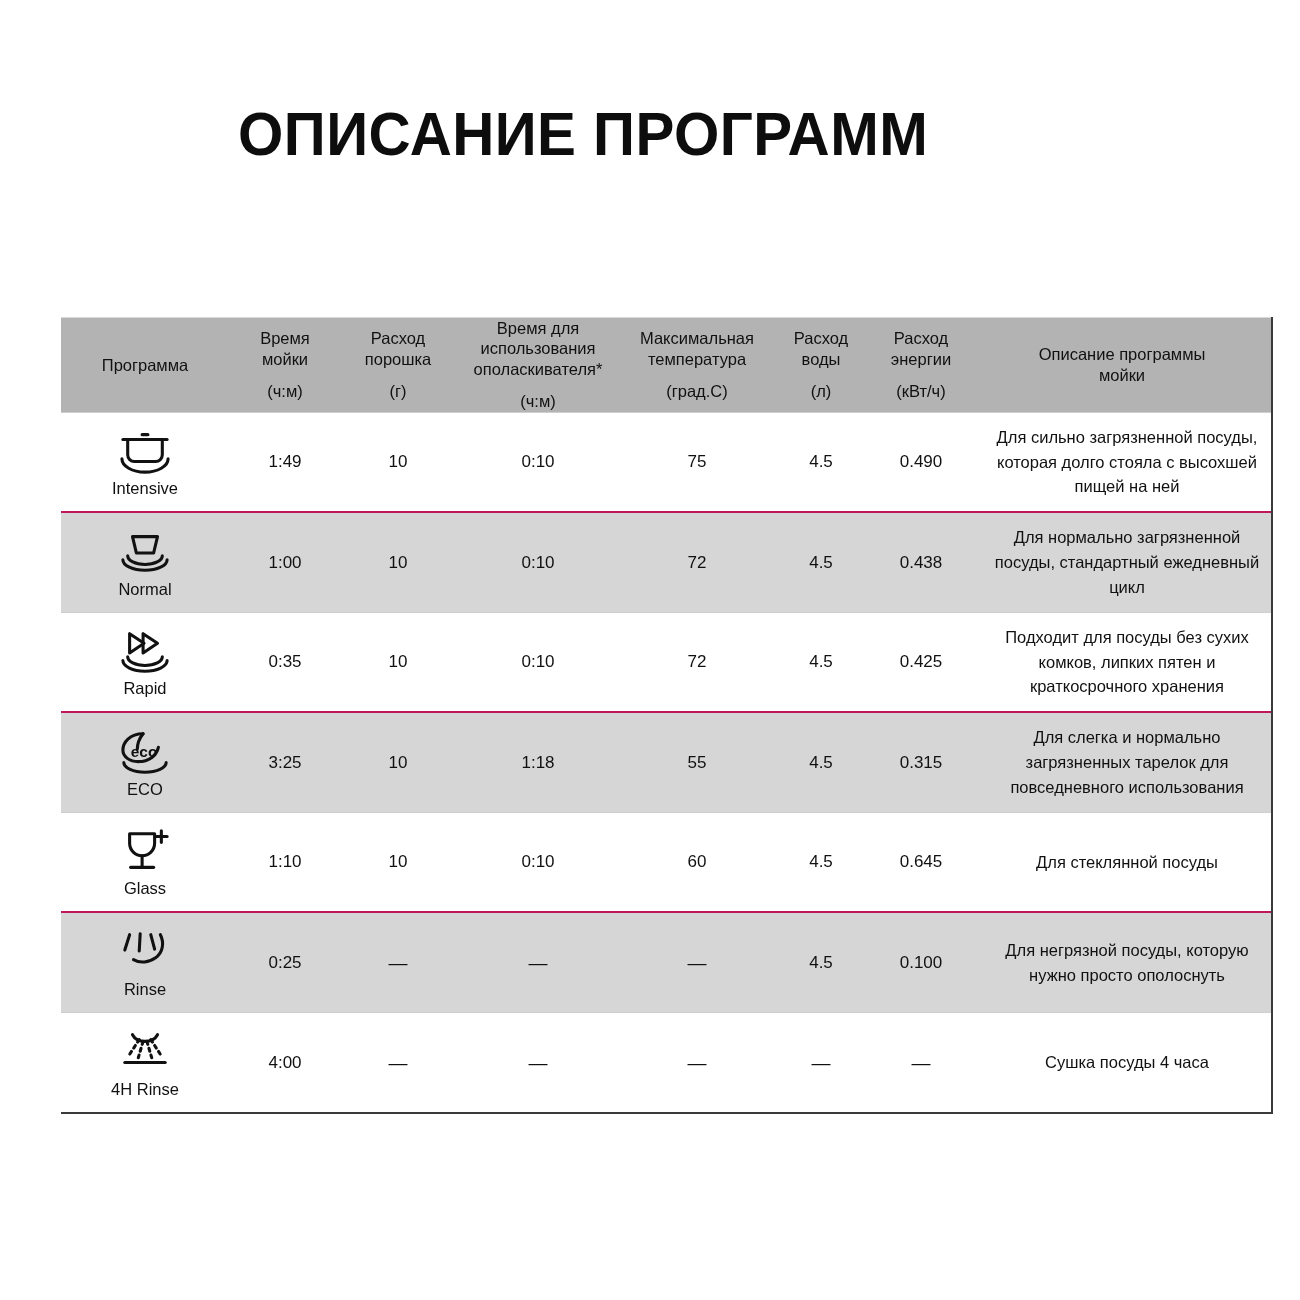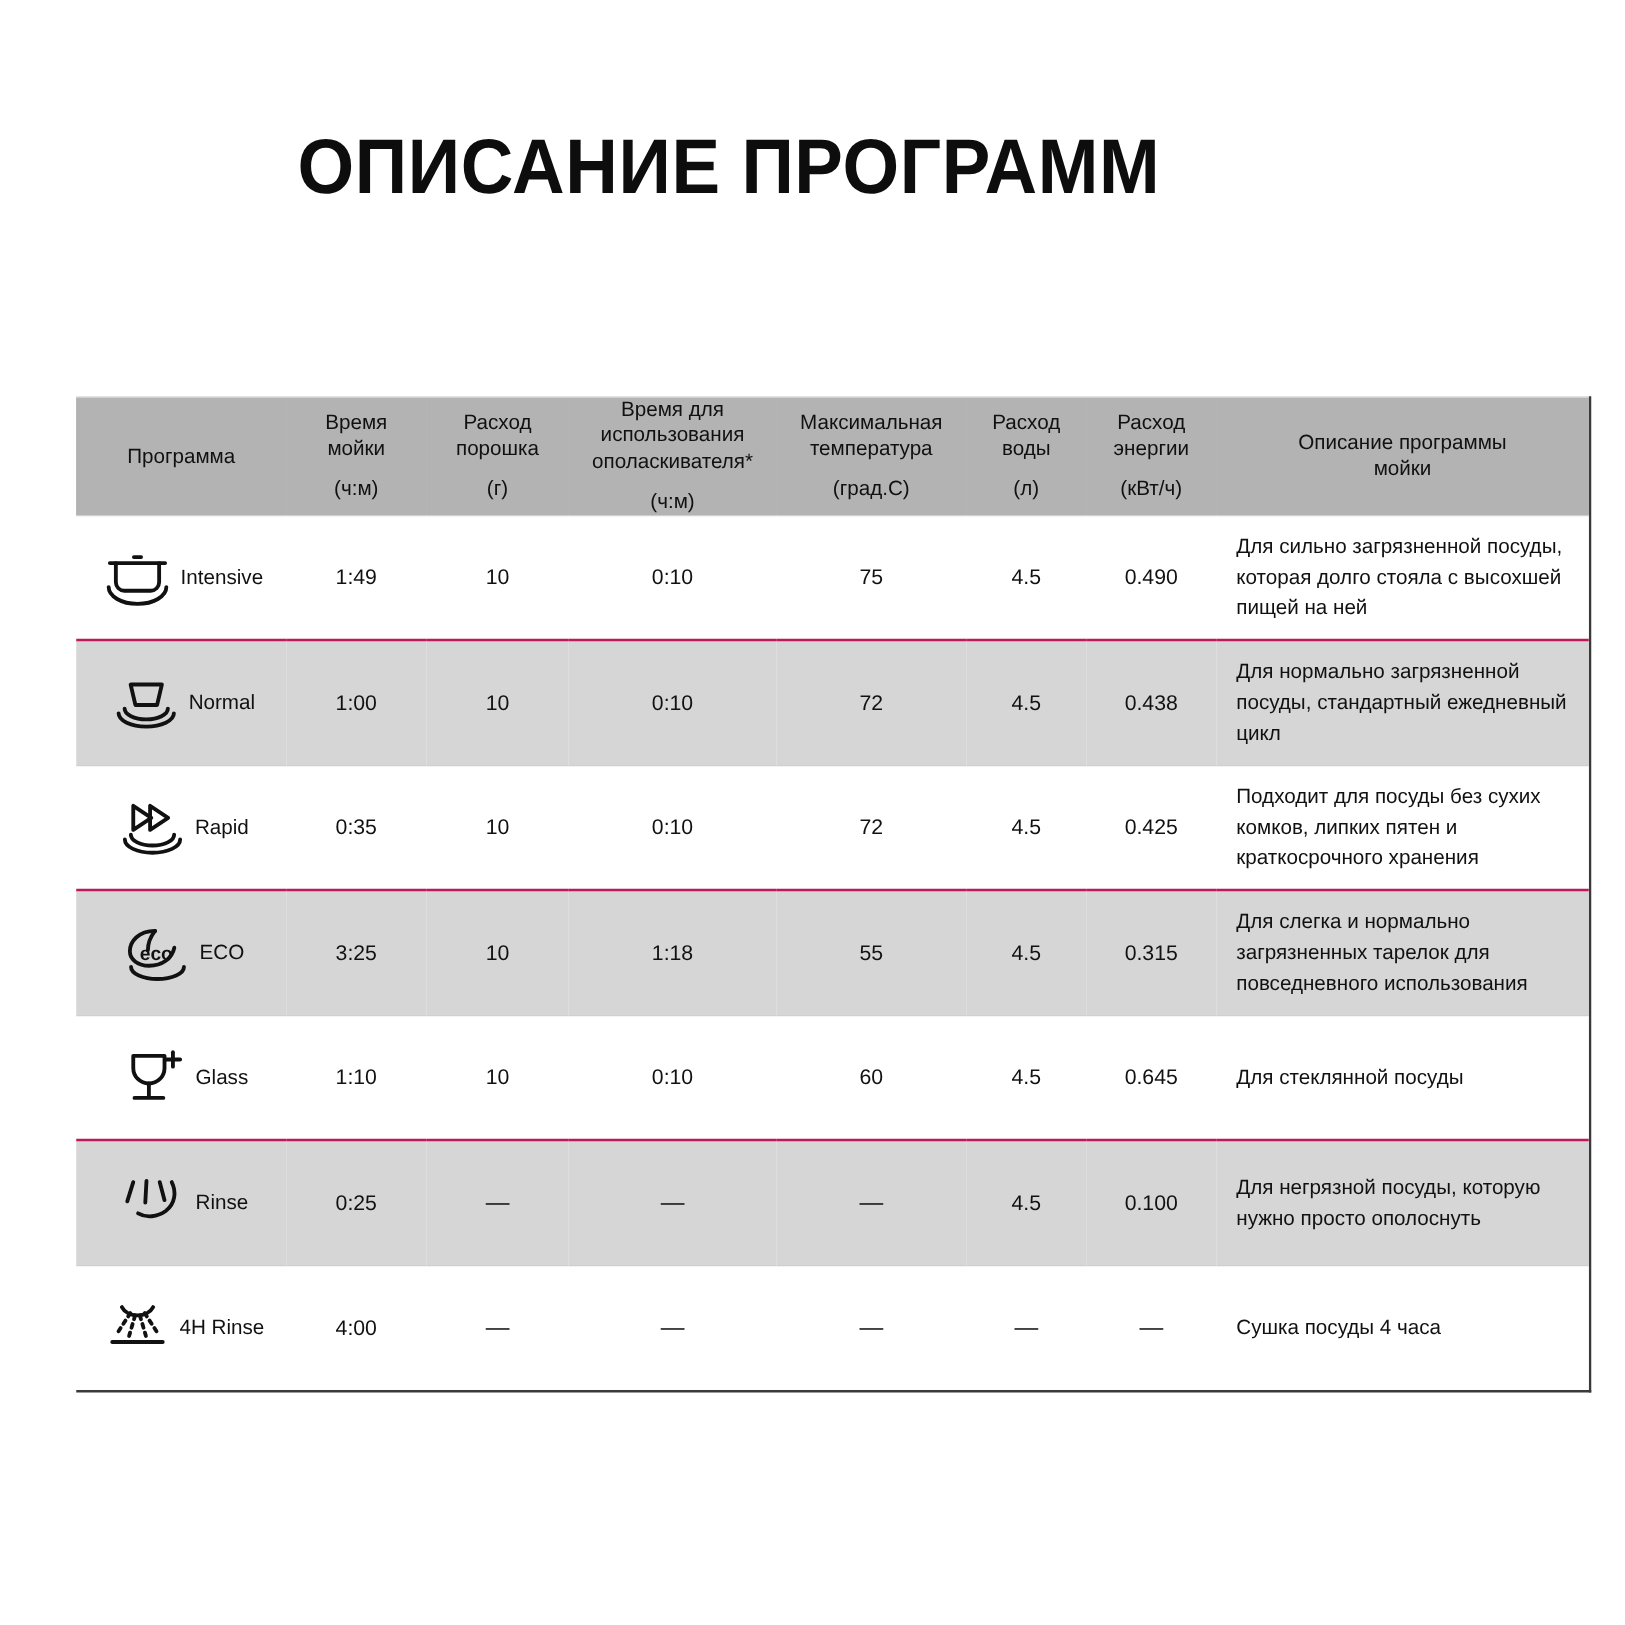--- a/index.html
+++ b/index.html
@@ -100,34 +100,34 @@
     border-top: 1px solid #cfcfcf;
     font-size: 17px;
     color: #111111;
     text-align: center;
     height: 100px;
     box-sizing: border-box;
   }
   tbody tr.row-even td { border-top: 2px solid #be185d; }
 
   tbody td.desc {
-    text-align: left;
+    text-align: center;
     padding: 6px 6px 6px 16px;
     font-size: 16.5px;
     line-height: 1.5;
     color: #111111;
   }
   tbody td.prog-cell {
     text-align: center;
     padding: 6px 0 6px 0;
   }
 
   .prog-inner {
     display: flex;
-    flex-direction: row;
+    flex-direction: column;
     align-items: center;
     justify-content: center;
     gap: 3px;
   }
   .prog-icon {
     width: 62px;
     height: 50px;
     display: block;
   }
   .prog-name {

